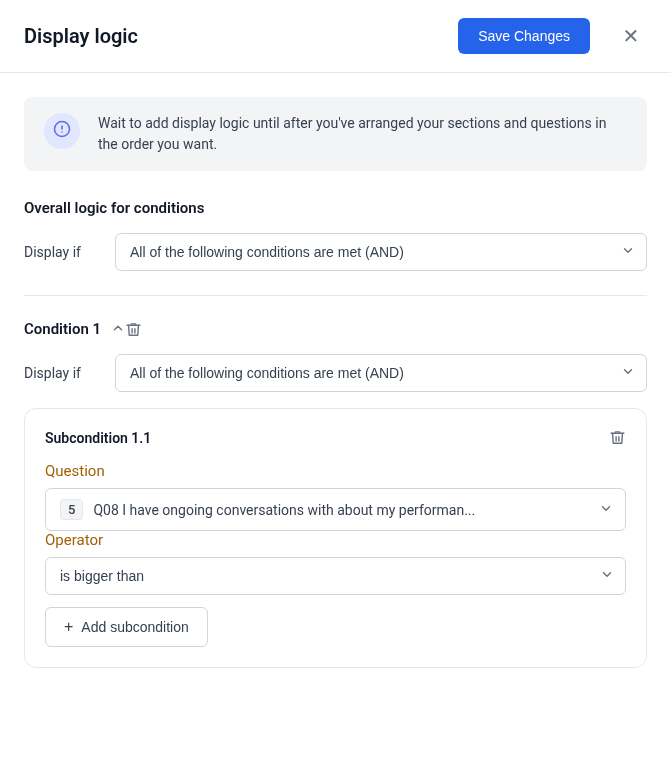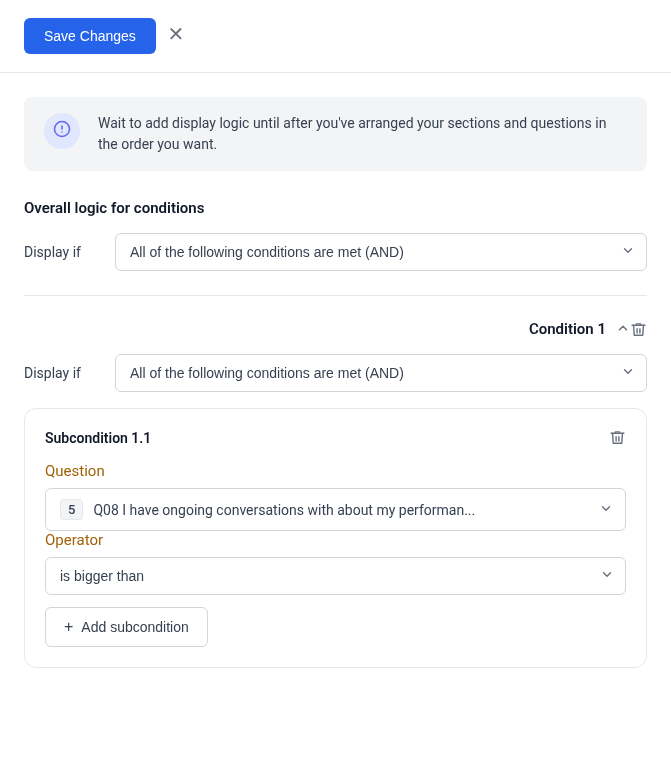--- a/index.html
+++ b/index.html
@@ -20,22 +20,22 @@
     }
 
     .header-title {
       font-size: 20px;
       font-weight: 600;
       color: #111827;
     }
 
     .header-actions {
       display: flex;
-      align-items: flex-start;
-      gap: 4px;
+      align-items: center;
+      gap: 25px;
     }
 
     .save-button {
       background: #2563eb;
       color: #fff;
       border: none;
       border-radius: 6px;
       padding: 10px 20px;
       font-size: 14px;
       font-weight: 500;
@@ -141,21 +141,21 @@
 
     .divider {
       border: none;
       border-top: 1px solid #e5e7eb;
       margin: 24px 0;
     }
 
     .condition-header {
       display: flex;
       align-items: center;
-      justify-content: flex-end;
+      justify-content: flex-start;
       margin-bottom: 16px;
     }
 
     .condition-title-group {
       display: flex;
       align-items: center;
       gap: 10px;
     }
 
     .condition-title {
@@ -284,20 +284,21 @@
       display: flex;
       align-items: center;
       gap: 16px;
       margin-bottom: 0;
     }
   </style>
 </head>
 <body>
 
 <div class="header">
+  <h1 class="header-title">Display logic</h1>
   <div class="header-actions">
     <button class="save-button">Save Changes</button>
     <button class="close-button">
       <span>✕</span>
     </button>
   </div>
 </div>
 
 <div class="content">
 

